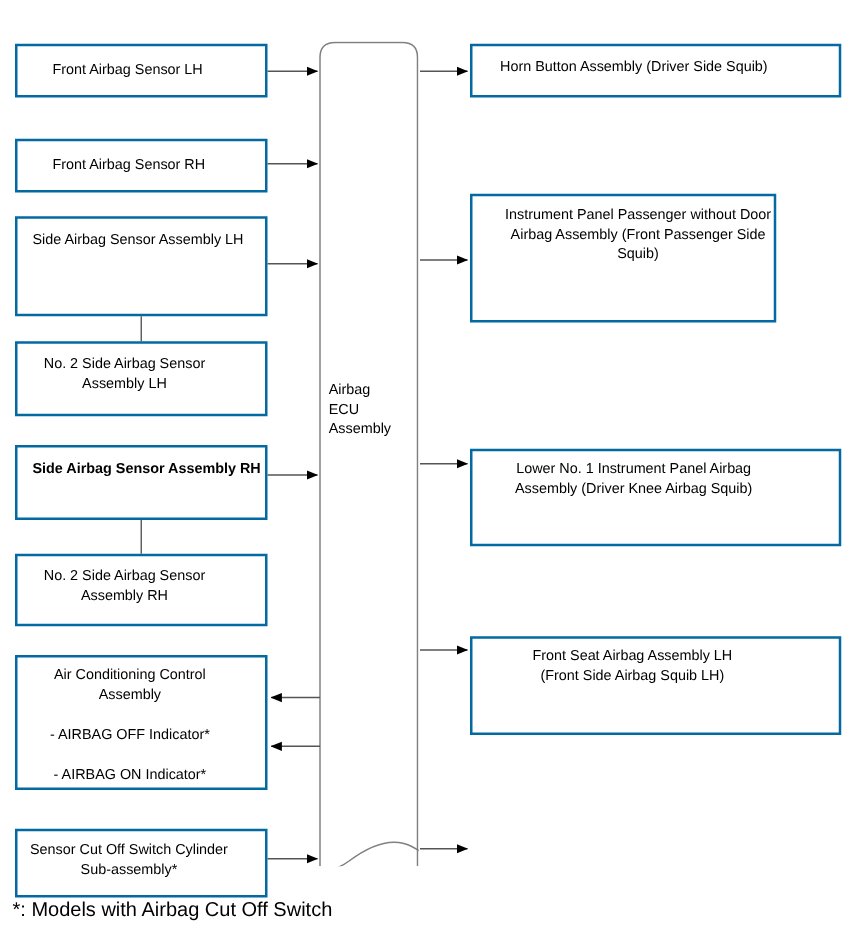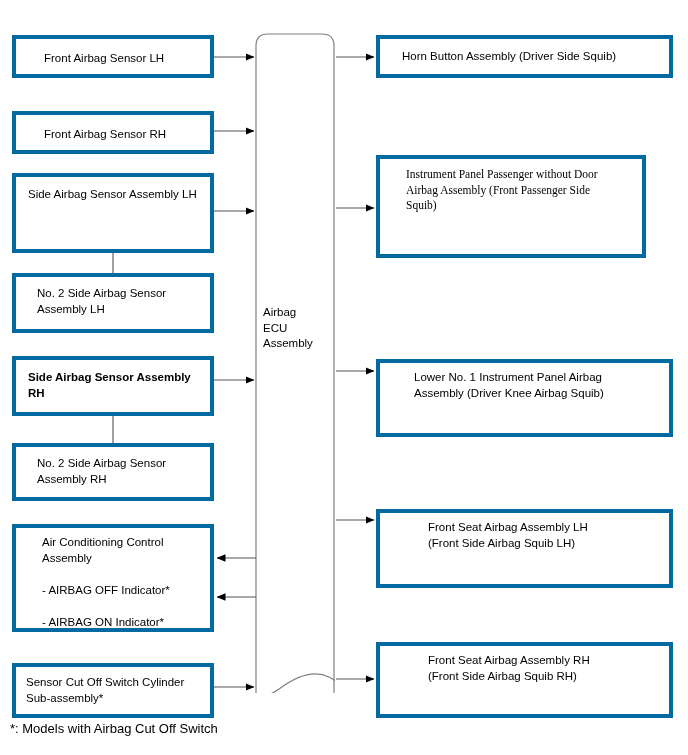--- a/index.html
+++ b/index.html
@@ -15,26 +15,27 @@
   #diagram {
     position: relative;
     width: 688px;
     height: 755px;
     background: #ffffff;
     overflow: hidden;
   }
   .box {
     position: absolute;
     box-sizing: border-box;
-    border: 4px solid #0369a1;
+    border: 2px solid #0369a1;
     background: #ffffff;
     font-size: 11.5px;
     line-height: 15.5px;
     color: #000000;
     white-space: pre-line;
+    text-align: center;
   }
   .box .txt {
     position: absolute;
     left: 0;
     top: 0;
     display: block;
     white-space: pre-line;
   }
   
   #ecu-assembly {
@@ -58,21 +59,21 @@
     left: 0;
     top: 0;
     width: 688px;
     height: 755px;
     pointer-events: none;
   }
   .footnote {
     position: absolute;
     left: 10px;
     top: 721px;
-    font-size: 13px;
+    font-size: 16px;
     line-height: 15px;
   }
 </style>
 </head>
 <body>
 
 <div id="diagram">
 
   <div class="box" style="left:12px; top:35px; width:202px; height:43px;">
     <span class="txt" style="left:28px; top:12px;">Front Airbag Sensor LH</span>
@@ -111,40 +112,36 @@
 
   <div class="box" style="left:12px; top:663px; width:202px; height:55px;">
     <span class="txt" style="left:10px; top:8px;">Sensor Cut Off Switch Cylinder
 Sub-assembly*</span>
   </div>
 
   <div class="box" style="left:376px; top:35px; width:297px; height:43px;">
     <span class="txt" style="left:22px; top:10px;">Horn Button Assembly (Driver Side Squib)</span>
   </div>
 
-  <div class="box" style="left:376px; top:155px; width:270px; height:103px;font-family:Liberation Serif, serif;">
+  <div class="box" style="left:376px; top:155px; width:245px; height:103px;">
     <span class="txt" style="left:26px; top:8px;">Instrument Panel Passenger without Door
 Airbag Assembly (Front Passenger Side
 Squib)</span>
   </div>
 
   <div class="box" style="left:376px; top:331px; width:297px; height:78px;margin-top:28px;">
     <span class="txt" style="left:34px; top:7px;">Lower No. 1 Instrument Panel Airbag
 Assembly (Driver Knee Airbag Squib)</span>
   </div>
 
   <div class="box" style="left:376px; top:509px; width:297px; height:79px;">
     <span class="txt" style="left:48px; top:7px;">Front Seat Airbag Assembly LH
 (Front Side Airbag Squib LH)</span>
   </div>
 
-  <div class="box" style="left:376px; top:642px; width:297px; height:76px;">
-    <span class="txt" style="left:48px; top:7px;">Front Seat Airbag Assembly RH
-(Front Side Airbag Squib RH)</span>
-  </div>
 
   <div id="ecu-assembly">
     <svg class="ecu-shape" width="80" height="660" viewBox="0 0 80 660" style="position:absolute;left:0;top:0;">
       <path d="M 1 660 L 1 13 Q 1 1 13 1 L 67 1 Q 79 1 79 13 L 79 660" fill="#ffffff" stroke="#808080" stroke-width="1.2"></path>
       <path d="M -22 653 C -6 668 10 666 24 656 C 40 644 58 636 74 644 C 84 649 92 656 98 661" fill="none" stroke="#808080" stroke-width="1.2"></path>
     </svg>
     <span class="ecu-label">Airbag
 ECU
 Assembly</span>
   </div>

